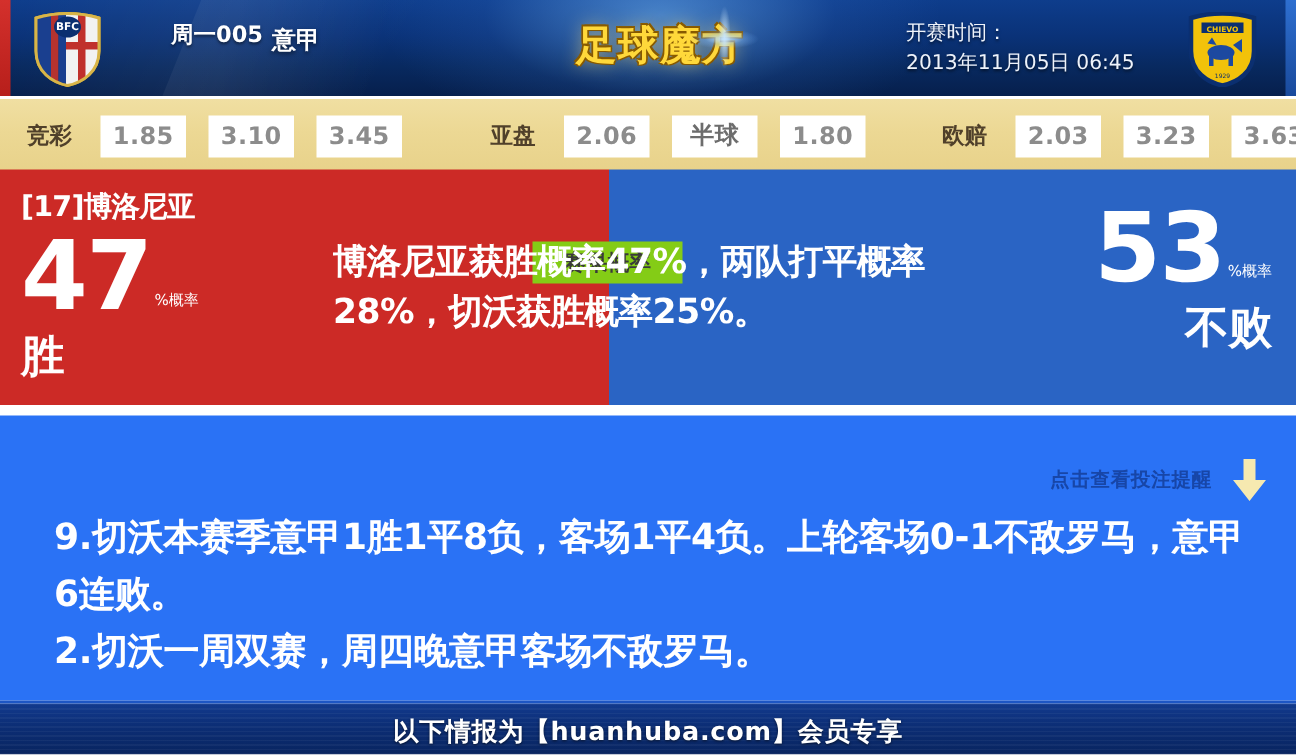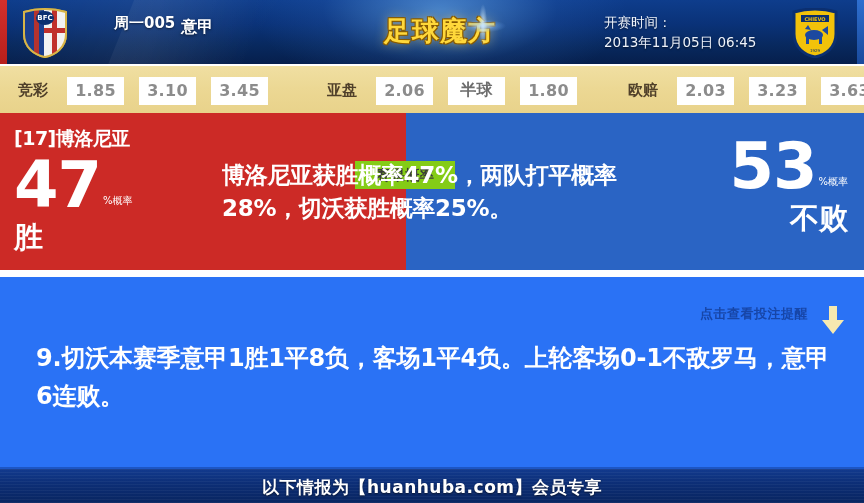--- a/index.html
+++ b/index.html
@@ -263,20 +263,21 @@
     position: absolute;
     left: 0; top: 277px;
     width: 864px; height: 190px;
     background: #2a72f5;
   }
   .bet-hint {
     position: absolute;
     right: 18px;
     top: 28px;
     display: flex;
+    align-items: center;
     gap: 12px;
   }
   .bet-hint-text {
     font-size: 13px;
     font-weight: bold;
     color: #1746a8;
     letter-spacing: 0.5px;
     white-space: nowrap;
   }
   .arrow-down {
@@ -438,20 +439,21 @@
       <span class="bet-hint-text">点击查看投注提醒</span>
       <span class="arrow-down">
         <svg viewBox="0 0 26 30" width="26" height="30">
           <path d="M9 1 L17 1 L17 15 L24 15 L13 29 L2 15 L9 15 Z" fill="#f6e9b0"></path>
         </svg>
       </span>
     </div>
 
     <div class="info-lines">
       <span class="info-line">9.切沃本赛季意甲1胜1平8负，客场1平4负。上轮客场0-1不敌罗马，意甲6连败。</span>
+      <span class="info-line">2.切沃一周双赛，周四晚意甲客场不敌罗马。</span>
     </div>
   </div>
 
   <div class="footer">
     <span class="footer-text">以下情报为【huanhuba.com】会员专享</span>
   </div>
 
 </div>
 
 </body></html>

